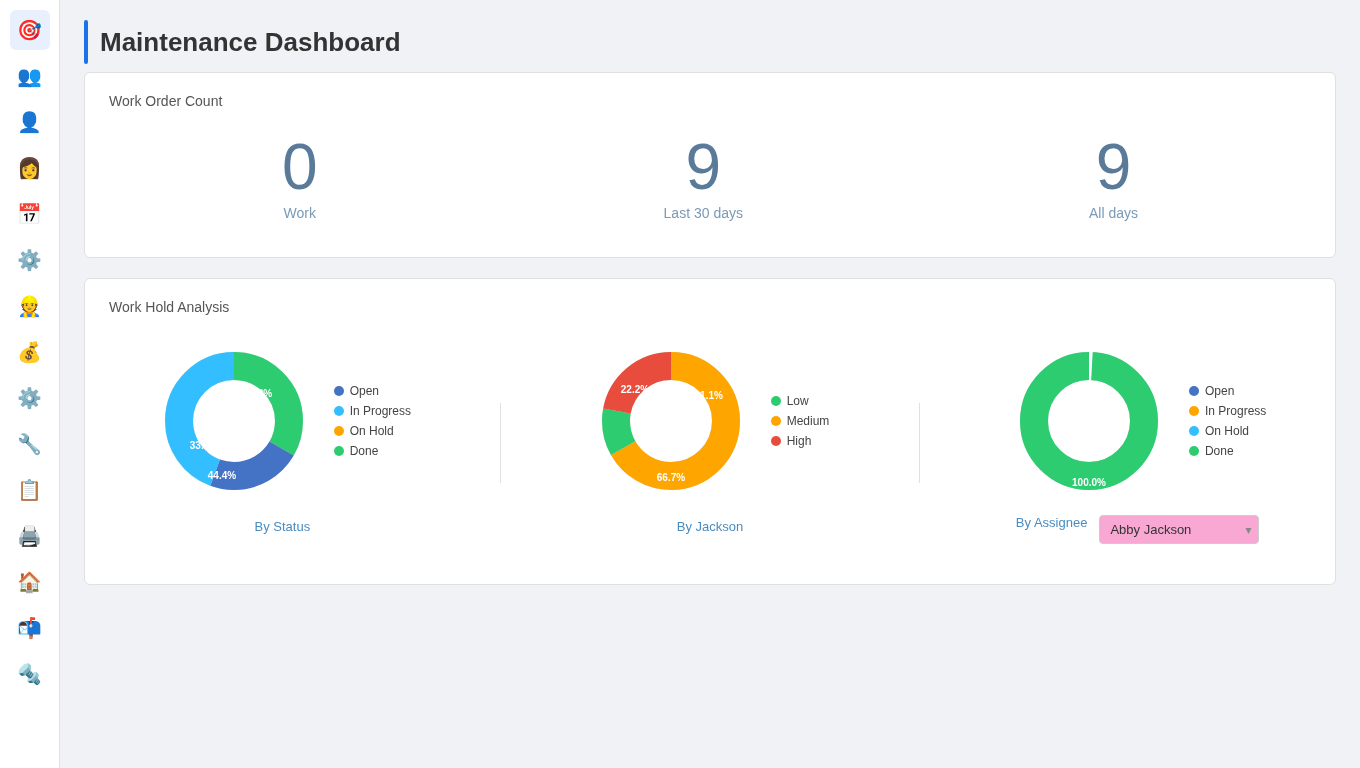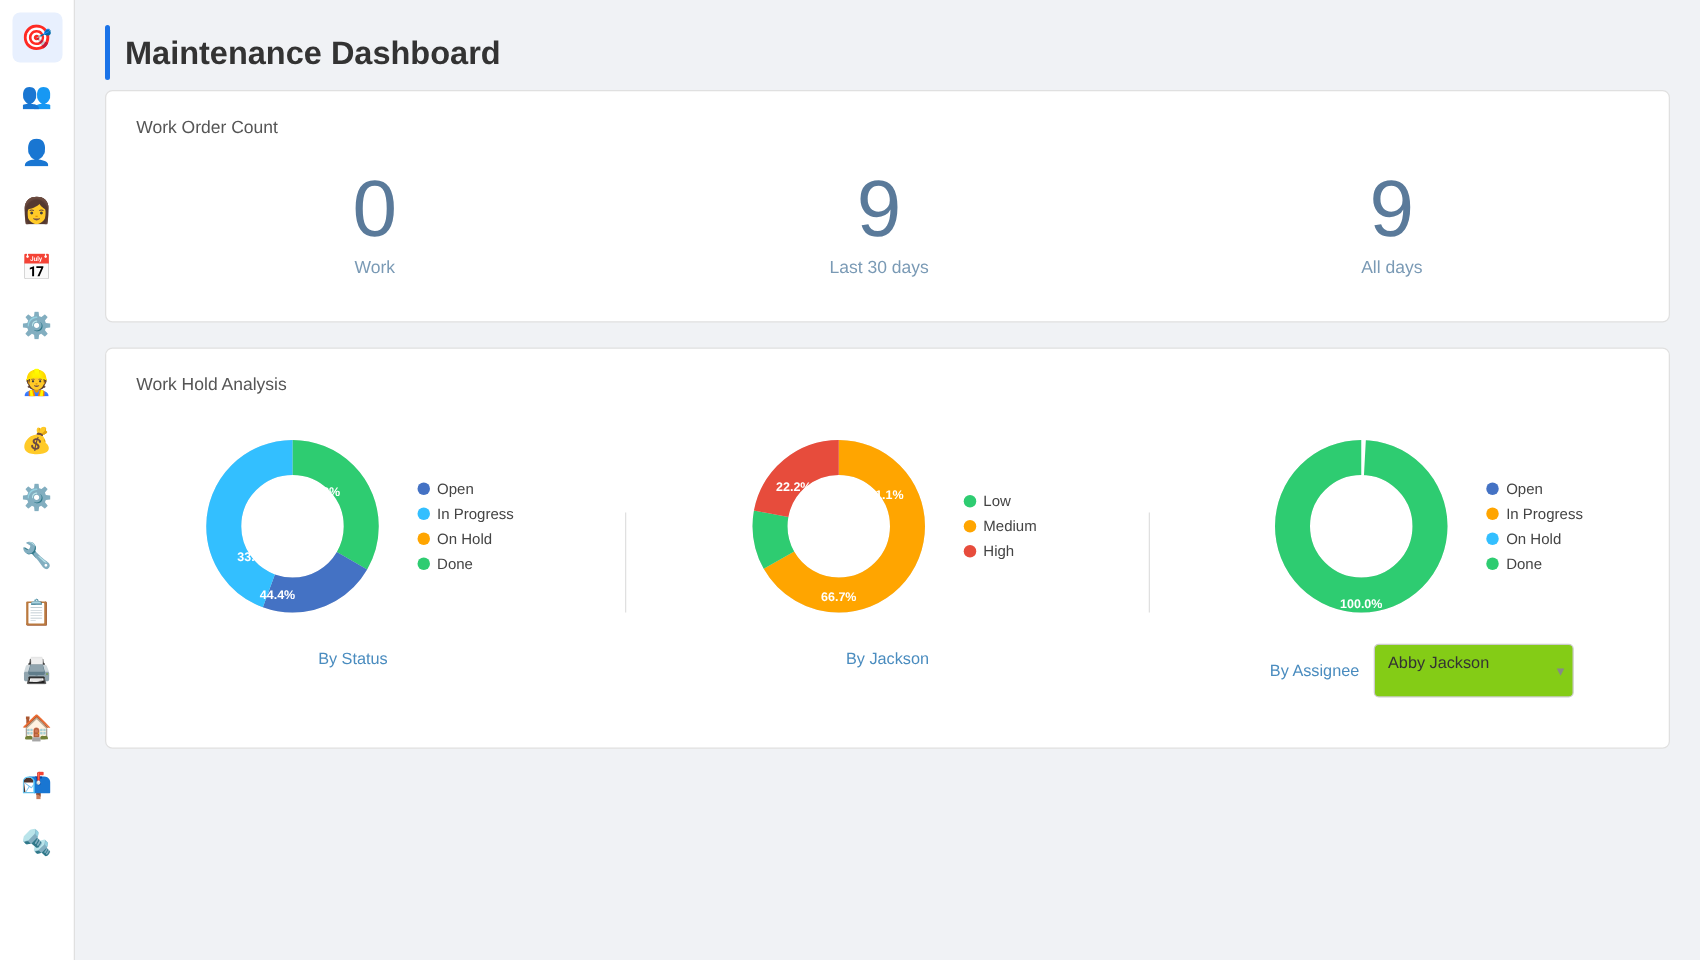--- a/index.html
+++ b/index.html
@@ -147,36 +147,36 @@
 
     
     .donut-svg {
       width: 160px;
       height: 160px;
     }
 
     
     .assignee-row {
       display: flex;
-      align-items: center;
+      align-items: flex-start;
       gap: 12px;
       margin-top: 4px;
     }
     .assignee-label {
       font-size: 13px;
       color: #4a8cbf;
       white-space: nowrap;
     }
     .assignee-select {
       border: 1px solid #ccc;
       border-radius: 4px;
-      padding: 6px 30px 20px 10px;
+      padding: 6px 30px 6px 10px;
       font-size: 13px;
       color: #333;
-      background: #84cc16;
+      background: #f9a8d4;
       appearance: none;
       cursor: pointer;
       min-width: 160px;
       position: relative;
     }
     .select-wrapper {
       position: relative;
       display: inline-block;
     }
     .select-wrapper::after {

